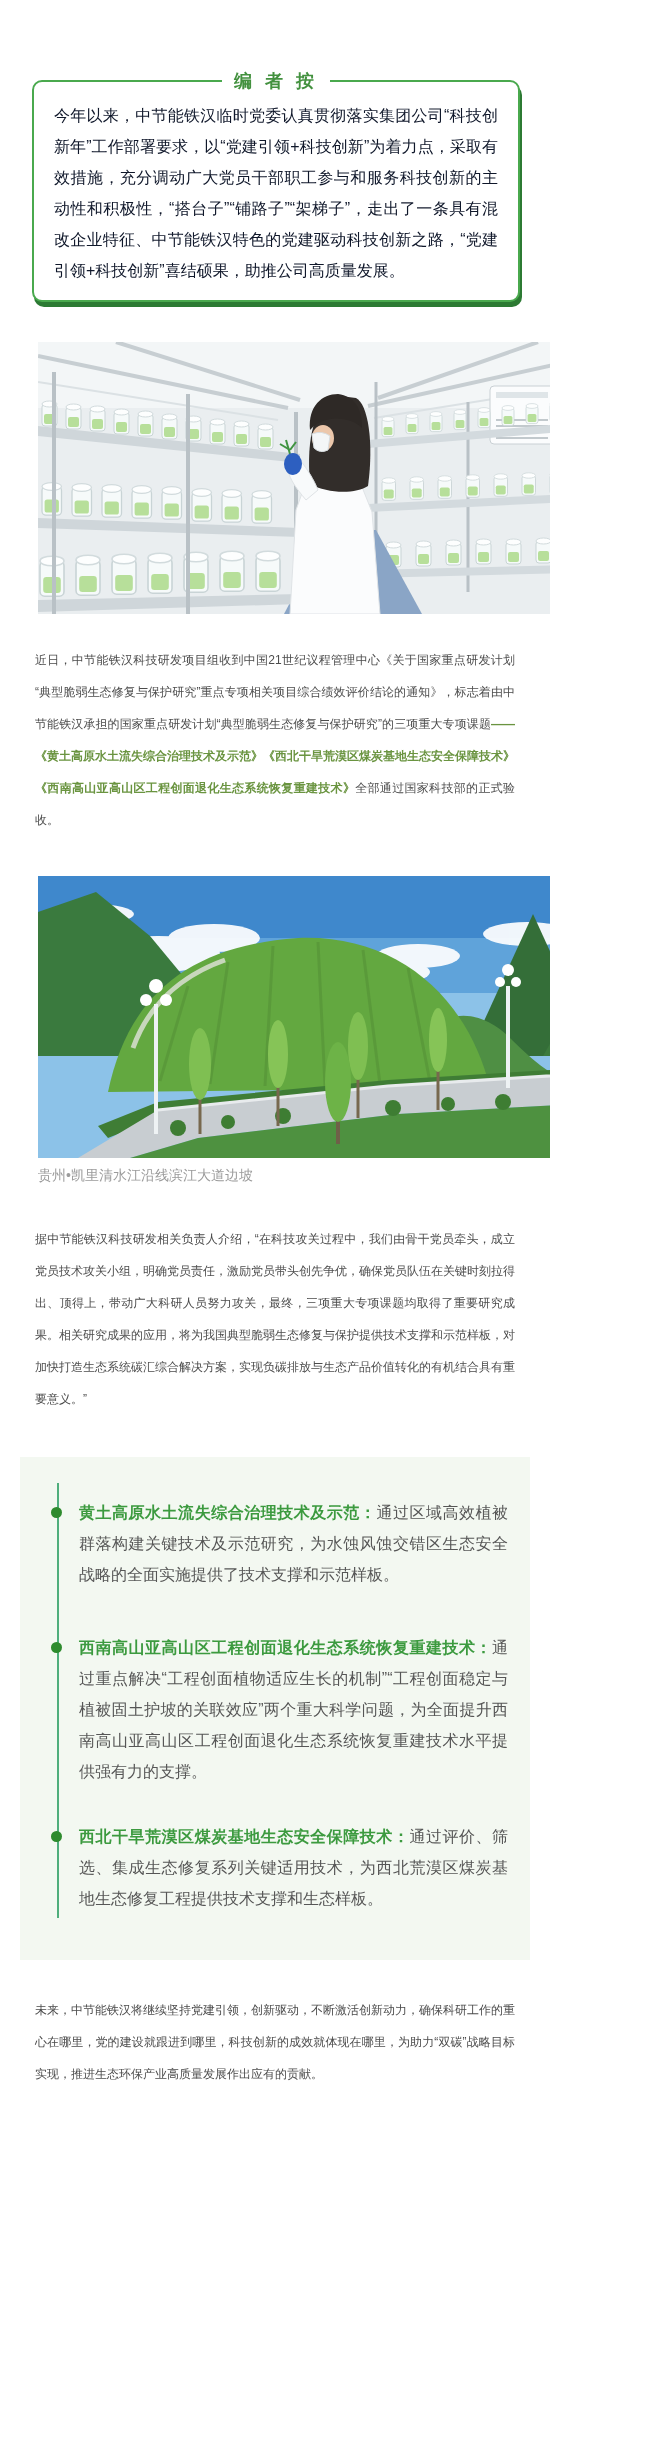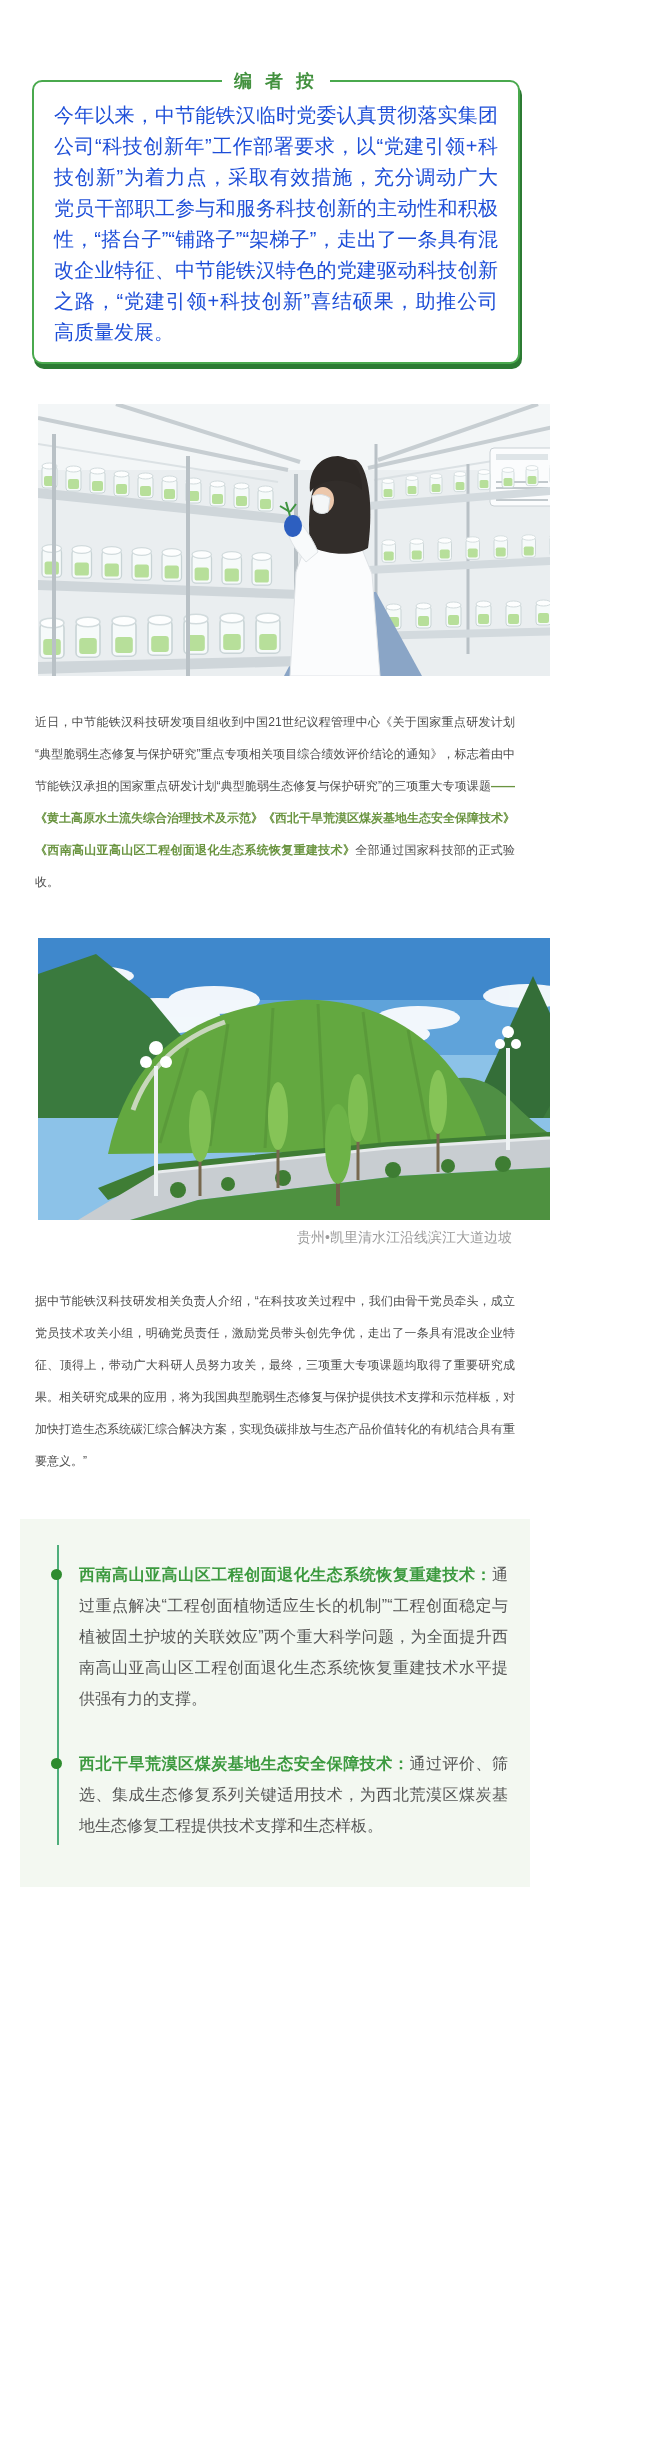--- a/index.html
+++ b/index.html
@@ -6,27 +6,27 @@
   body{width:650px;font-family:"Liberation Sans","DejaVu Sans",sans-serif;}
   .page{width:550px;min-height:2450px;background:#ffffff;overflow:hidden;}
 
   
   .editor-box{position:relative;margin:80px 30px 0 32px;background:#fff;
     border:2px solid #4aa94e;border-radius:10px;box-shadow:2px 5px 0 #2c7a33;
     padding:18px 20px 14px;}
   .editor-title{position:absolute;top:-13px;left:50%;transform:translateX(-50%);
     background:#fff;padding:0 12px;color:#43913f;font-size:18px;font-weight:700;
     letter-spacing:4px;white-space:nowrap;}
-  .editor-body{margin:0;font-size:20px;line-height:31px;color:#1d4ed8;text-align:justify;}
+  .editor-body{margin:0;font-size:16px;line-height:31px;color:#0f172a;text-align:justify;}
 
   
   figure{margin:0;}
   .photo{display:block;margin:40px 38px 0;width:574px;overflow:hidden;}
   .photo svg{display:block;}
-  .caption{margin:9px 38px 0;text-align:right;font-size:14px;color:#9b9b9b;}
+  .caption{margin:9px 38px 0;font-size:14px;color:#9b9b9b;}
 
   
   .para{margin:30px 35px 0;font-size:12px;line-height:32px;color:#4c4c4c;text-align:justify;}
   .para-interview{margin-top:38px;}
   .para-platforms{margin-top:50px;}
   .para-future{margin-top:34px;margin-bottom:65px;}
   .green-link{color:#6a9440;font-weight:700;}
 
   
   .highlights{position:relative;margin:42px 20px 0;background:#f3f8f1;padding:40px 22px 4px 0;}
@@ -237,32 +237,37 @@
         <ellipse cx="320" cy="170" rx="10" ry="34" fill="#7fbf52"></ellipse>
         <line x1="400" y1="234" x2="400" y2="152" stroke="#77684e" stroke-width="3"></line>
         <ellipse cx="400" cy="164" rx="9" ry="32" fill="#86c457"></ellipse>
         <line x1="300" y1="268" x2="300" y2="196" stroke="#6f6048" stroke-width="4"></line>
         <ellipse cx="300" cy="206" rx="13" ry="40" fill="#6db347"></ellipse>
       </g>
     </svg>
   </figure>
   <div class="caption">贵州•凯里清水江沿线滨江大道边坡</div>
 
-  <p class="para para-interview">据中节能铁汉科技研发相关负责人介绍，“在科技攻关过程中，我们由骨干党员牵头，成立党员技术攻关小组，明确党员责任，激励党员带头创先争优，走出了一条具有混改企业特征、顶得上，带动广大科研人员努力攻关，最终，三项重大专项课题均取得了重要研究成果。相关研究成果的应用，将为我国典型脆弱生态修复与保护提供技术支撑和示范样板，对加快打造生态系统碳汇综合解决方案，实现负碳排放与生态产品价值转化的有机结合具有重要意义。”</p>
+  <p class="para para-interview">据中节能铁汉科技研发相关负责人介绍，“在科技攻关过程中，我们由骨干党员牵头，成立党员技术攻关小组，明确党员责任，激励党员带头创先争优，确保党员队伍在关键时刻拉得出、顶得上，带动广大科研人员努力攻关，最终，三项重大专项课题均取得了重要研究成果。相关研究成果的应用，将为我国典型脆弱生态修复与保护提供技术支撑和示范样板，对加快打造生态系统碳汇综合解决方案，实现负碳排放与生态产品价值转化的有机结合具有重要意义。”</p>
 
   <section class="highlights">
     <div class="timeline-line"></div>
 
+    <div class="bullet-item">
+      <span class="dot"></span>
+      <span class="bullet-title">黄土高原水土流失综合治理技术及示范：</span><span class="bullet-body">通过区域高效植被群落构建关键技术及示范研究，为水蚀风蚀交错区生态安全战略的全面实施提供了技术支撑和示范样板。</span>
+    </div>
 
     <div class="bullet-item last">
       <span class="dot"></span>
       <span class="bullet-title">西南高山亚高山区工程创面退化生态系统恢复重建技术：</span><span class="bullet-body">通过重点解决“工程创面植物适应生长的机制”“工程创面稳定与植被固土护坡的关联效应”两个重大科学问题，为全面提升西南高山亚高山区工程创面退化生态系统恢复重建技术水平提供强有力的支撑。</span>
     </div>
 
     <div class="bullet-item">
       <span class="dot"></span>
       <span class="bullet-title">西北干旱荒漠区煤炭基地生态安全保障技术：</span><span class="bullet-body">通过评价、筛选、集成生态修复系列关键适用技术，为西北荒漠区煤炭基地生态修复工程提供技术支撑和生态样板。</span>
     </div>
   </section>
 
 
+  <p class="para para-future">未来，中节能铁汉将继续坚持党建引领，创新驱动，不断激活创新动力，确保科研工作的重心在哪里，党的建设就跟进到哪里，科技创新的成效就体现在哪里，为助力“双碳”战略目标实现，推进生态环保产业高质量发展作出应有的贡献。</p>
 
 </div>
 
 </body></html>

